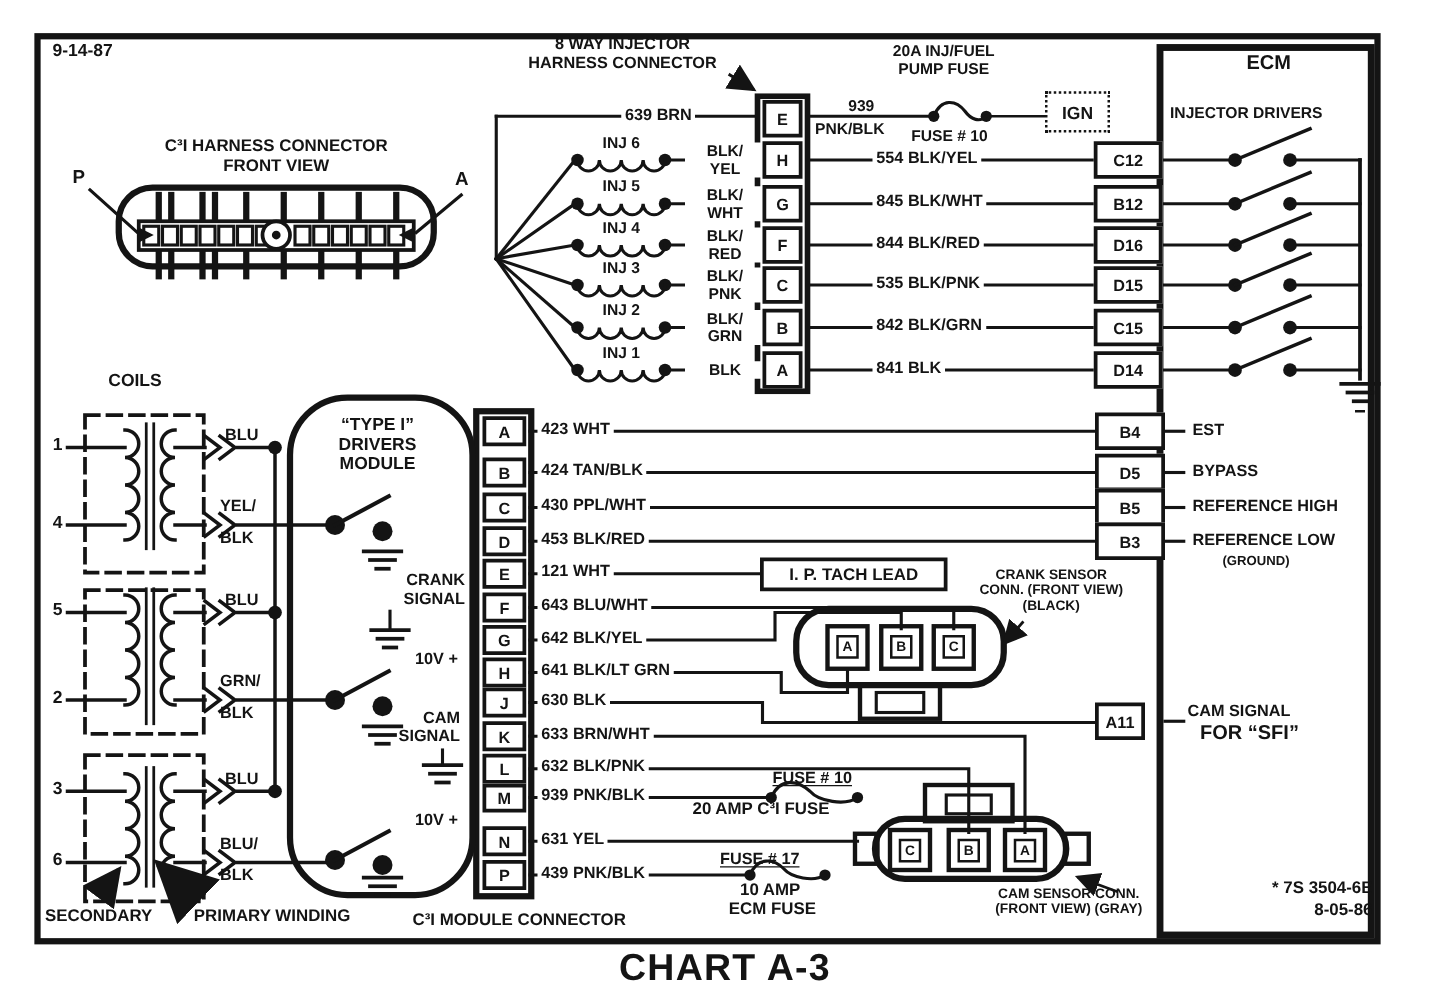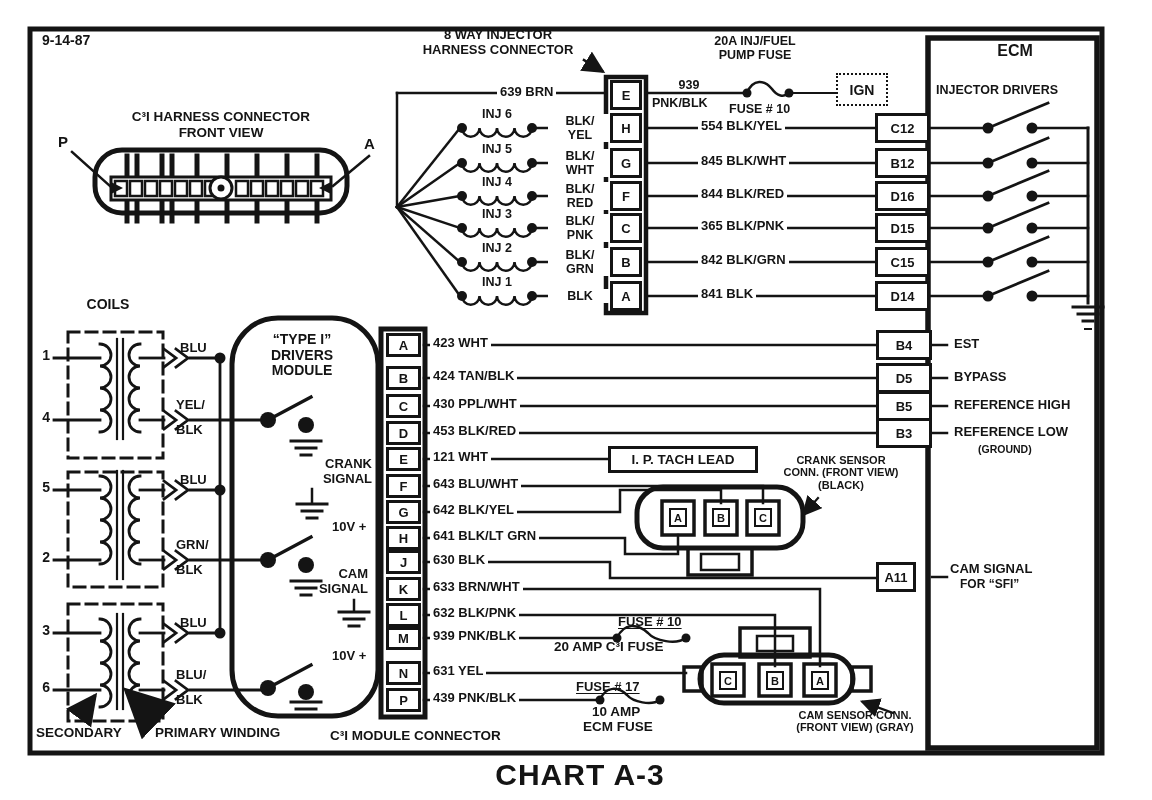--- a/index.html
+++ b/index.html
@@ -368,21 +368,21 @@
 <div class="L" style="left:652px;top:96px;font-size:12.5px">PNK/BLK</div>
 <div class="L" style="left:729px;top:102px;font-size:12.5px">FUSE # 10</div>
 <div class="box dot" style="left:836px;top:73px;width:52px;height:33px;font-size:14px">IGN</div>
 
 <div class="L ctr" style="left:955px;top:42px;width:120px;font-size:16px">ECM</div>
 <div class="L" style="left:936px;top:83px;font-size:12.5px">INJECTOR DRIVERS</div>
 
 <div class="L bg" style="left:698px;top:119px;font-size:13px">554 BLK/YEL</div>
 <div class="L bg" style="left:698px;top:154px;font-size:13px">845 BLK/WHT</div>
 <div class="L bg" style="left:698px;top:187px;font-size:13px">844 BLK/RED</div>
-<div class="L bg" style="left:698px;top:219px;font-size:13px">365 BLK/PNK</div>
+<div class="L bg" style="left:698px;top:219px;font-size:13px">535 BLK/PNK</div>
 <div class="L bg" style="left:698px;top:253px;font-size:13px">842 BLK/GRN</div>
 <div class="L bg" style="left:698px;top:287px;font-size:13px">841 BLK</div>
 <div class="box" style="left:875px;top:113px;width:55px;height:30px;font-size:13px">C12</div>
 <div class="box" style="left:875px;top:148px;width:55px;height:30px;font-size:13px">B12</div>
 <div class="box" style="left:875px;top:181px;width:55px;height:30px;font-size:13px">D16</div>
 <div class="box" style="left:875px;top:213px;width:55px;height:30px;font-size:13px">D15</div>
 <div class="box" style="left:875px;top:247px;width:55px;height:30px;font-size:13px">C15</div>
 <div class="box" style="left:875px;top:281px;width:55px;height:30px;font-size:13px">D14</div>
 
 <div class="L ctr" style="left:62px;top:297px;width:92px;font-size:14px">COILS</div>
@@ -458,21 +458,21 @@
 <div class="box" style="left:876px;top:363px;width:56px;height:30px;font-size:13px">D5</div>
 <div class="box" style="left:876px;top:391px;width:56px;height:30px;font-size:13px">B5</div>
 <div class="box" style="left:876px;top:418px;width:56px;height:30px;font-size:13px">B3</div>
 <div class="L" style="left:954px;top:337px;font-size:13px">EST</div>
 <div class="L" style="left:954px;top:370px;font-size:13px">BYPASS</div>
 <div class="L" style="left:954px;top:398px;font-size:13px">REFERENCE HIGH</div>
 <div class="L" style="left:954px;top:425px;font-size:13px">REFERENCE LOW</div>
 <div class="L" style="left:978px;top:444px;font-size:10.5px">(GROUND)</div>
 <div class="box" style="left:876px;top:562px;width:40px;height:30px;font-size:13px">A11</div>
 <div class="L" style="left:950px;top:562px;font-size:13px">CAM SIGNAL</div>
-<div class="L" style="left:960px;top:578px;font-size:12px">FOR “SFI”</div>
+<div class="L" style="left:960px;top:578px;font-size:16px">FOR “SFI”</div>
 
 <div class="box thin" style="left:669px;top:508px;width:18px;height:19px;font-size:11px">A</div>
 <div class="box thin" style="left:712px;top:508px;width:18px;height:19px;font-size:11px">B</div>
 <div class="box thin" style="left:754px;top:508px;width:18px;height:19px;font-size:11px">C</div>
 <div class="L ctr" style="left:770px;top:454px;width:142px;font-size:11px">
   <div>CRANK SENSOR</div>
       <div>CONN. (FRONT VIEW)</div>
       <div>(BLACK)</div>
 </div>
 
@@ -483,16 +483,20 @@
   <div>CAM SENSOR CONN.</div>
       <div>(FRONT VIEW) (GRAY)</div>
 </div>
 
 <div class="L und" style="left:618px;top:615px;font-size:13px">FUSE # 10</div>
 <div class="L" style="left:554px;top:639px;font-size:13.5px">20 AMP C³I FUSE</div>
 <div class="L und" style="left:576px;top:680px;font-size:13px">FUSE # 17</div>
 <div class="L" style="left:592px;top:704px;font-size:13.5px">10 AMP</div>
 <div class="L" style="left:583px;top:719px;font-size:13.5px">ECM FUSE</div>
 
+<div class="L rt" style="left:948px;top:701px;width:150px;font-size:13.5px;line-height:1.35">
+  <div>* 7S 3504-6E</div>
+      <div>8-05-86</div>
+</div>
 
 <div class="L ctr" style="left:420px;top:758px;width:320px;font-size:30px;letter-spacing:1px">CHART A-3</div>
 
 </div>
 
 </body></html>

